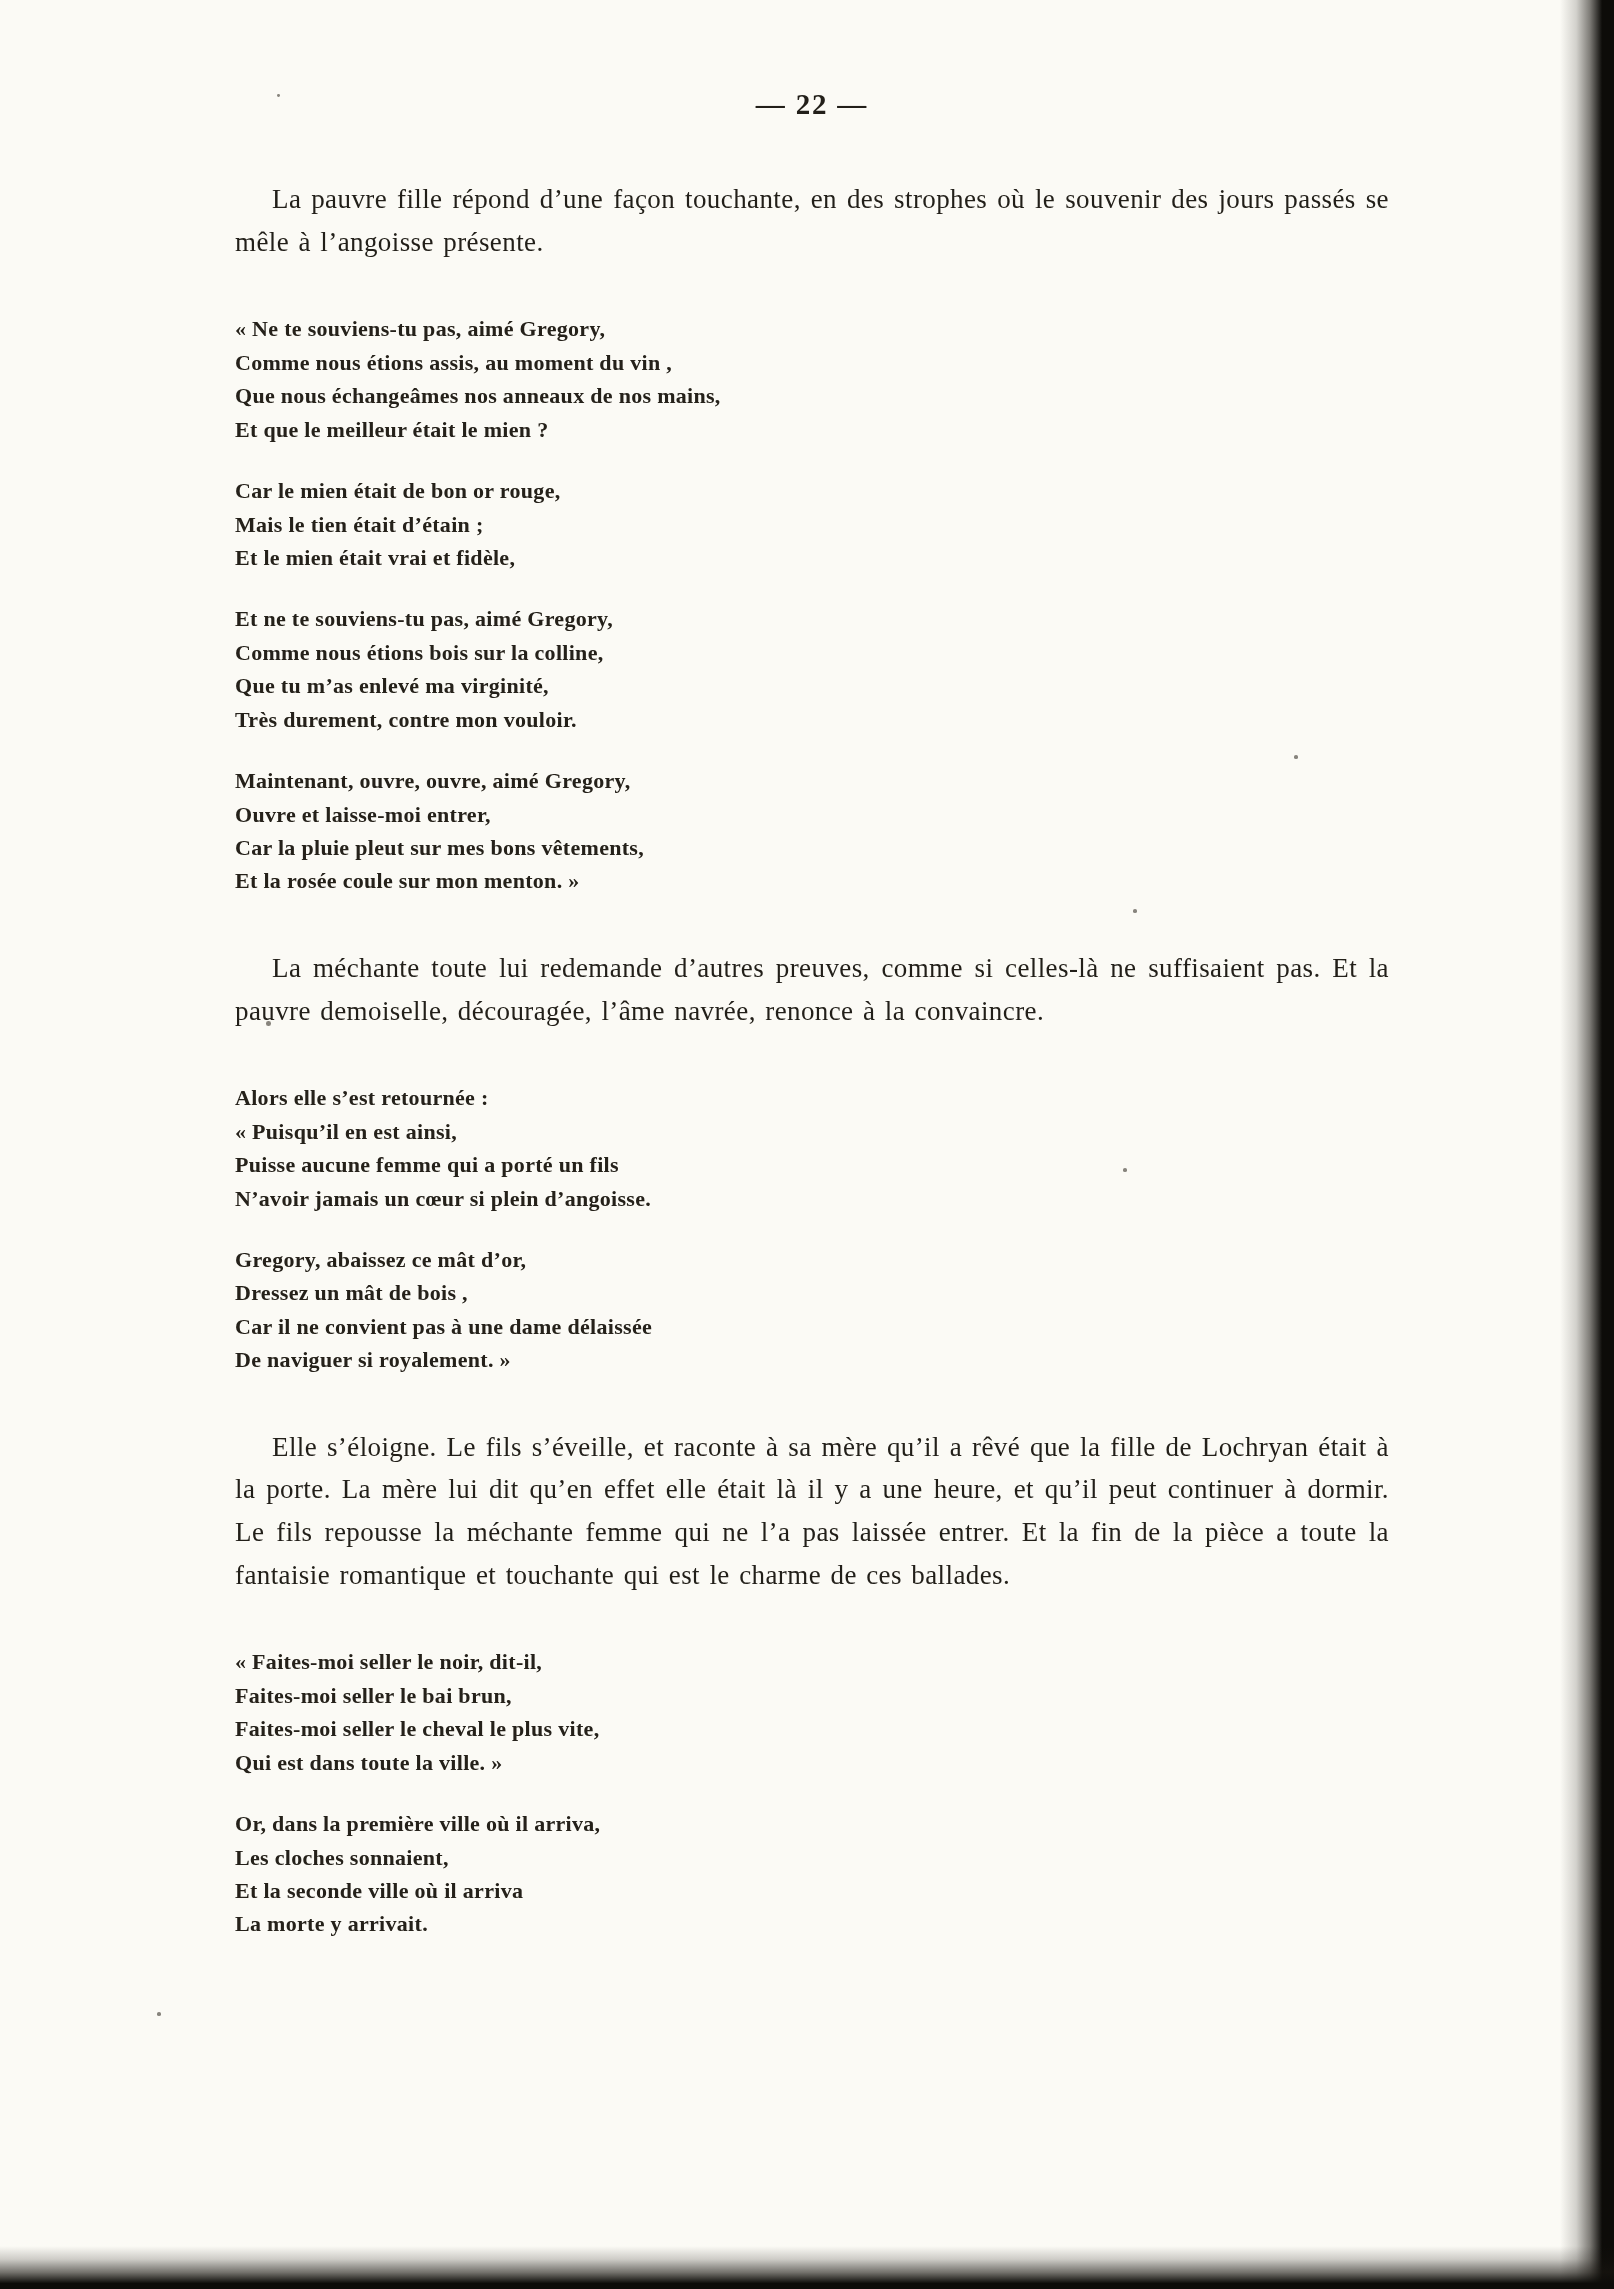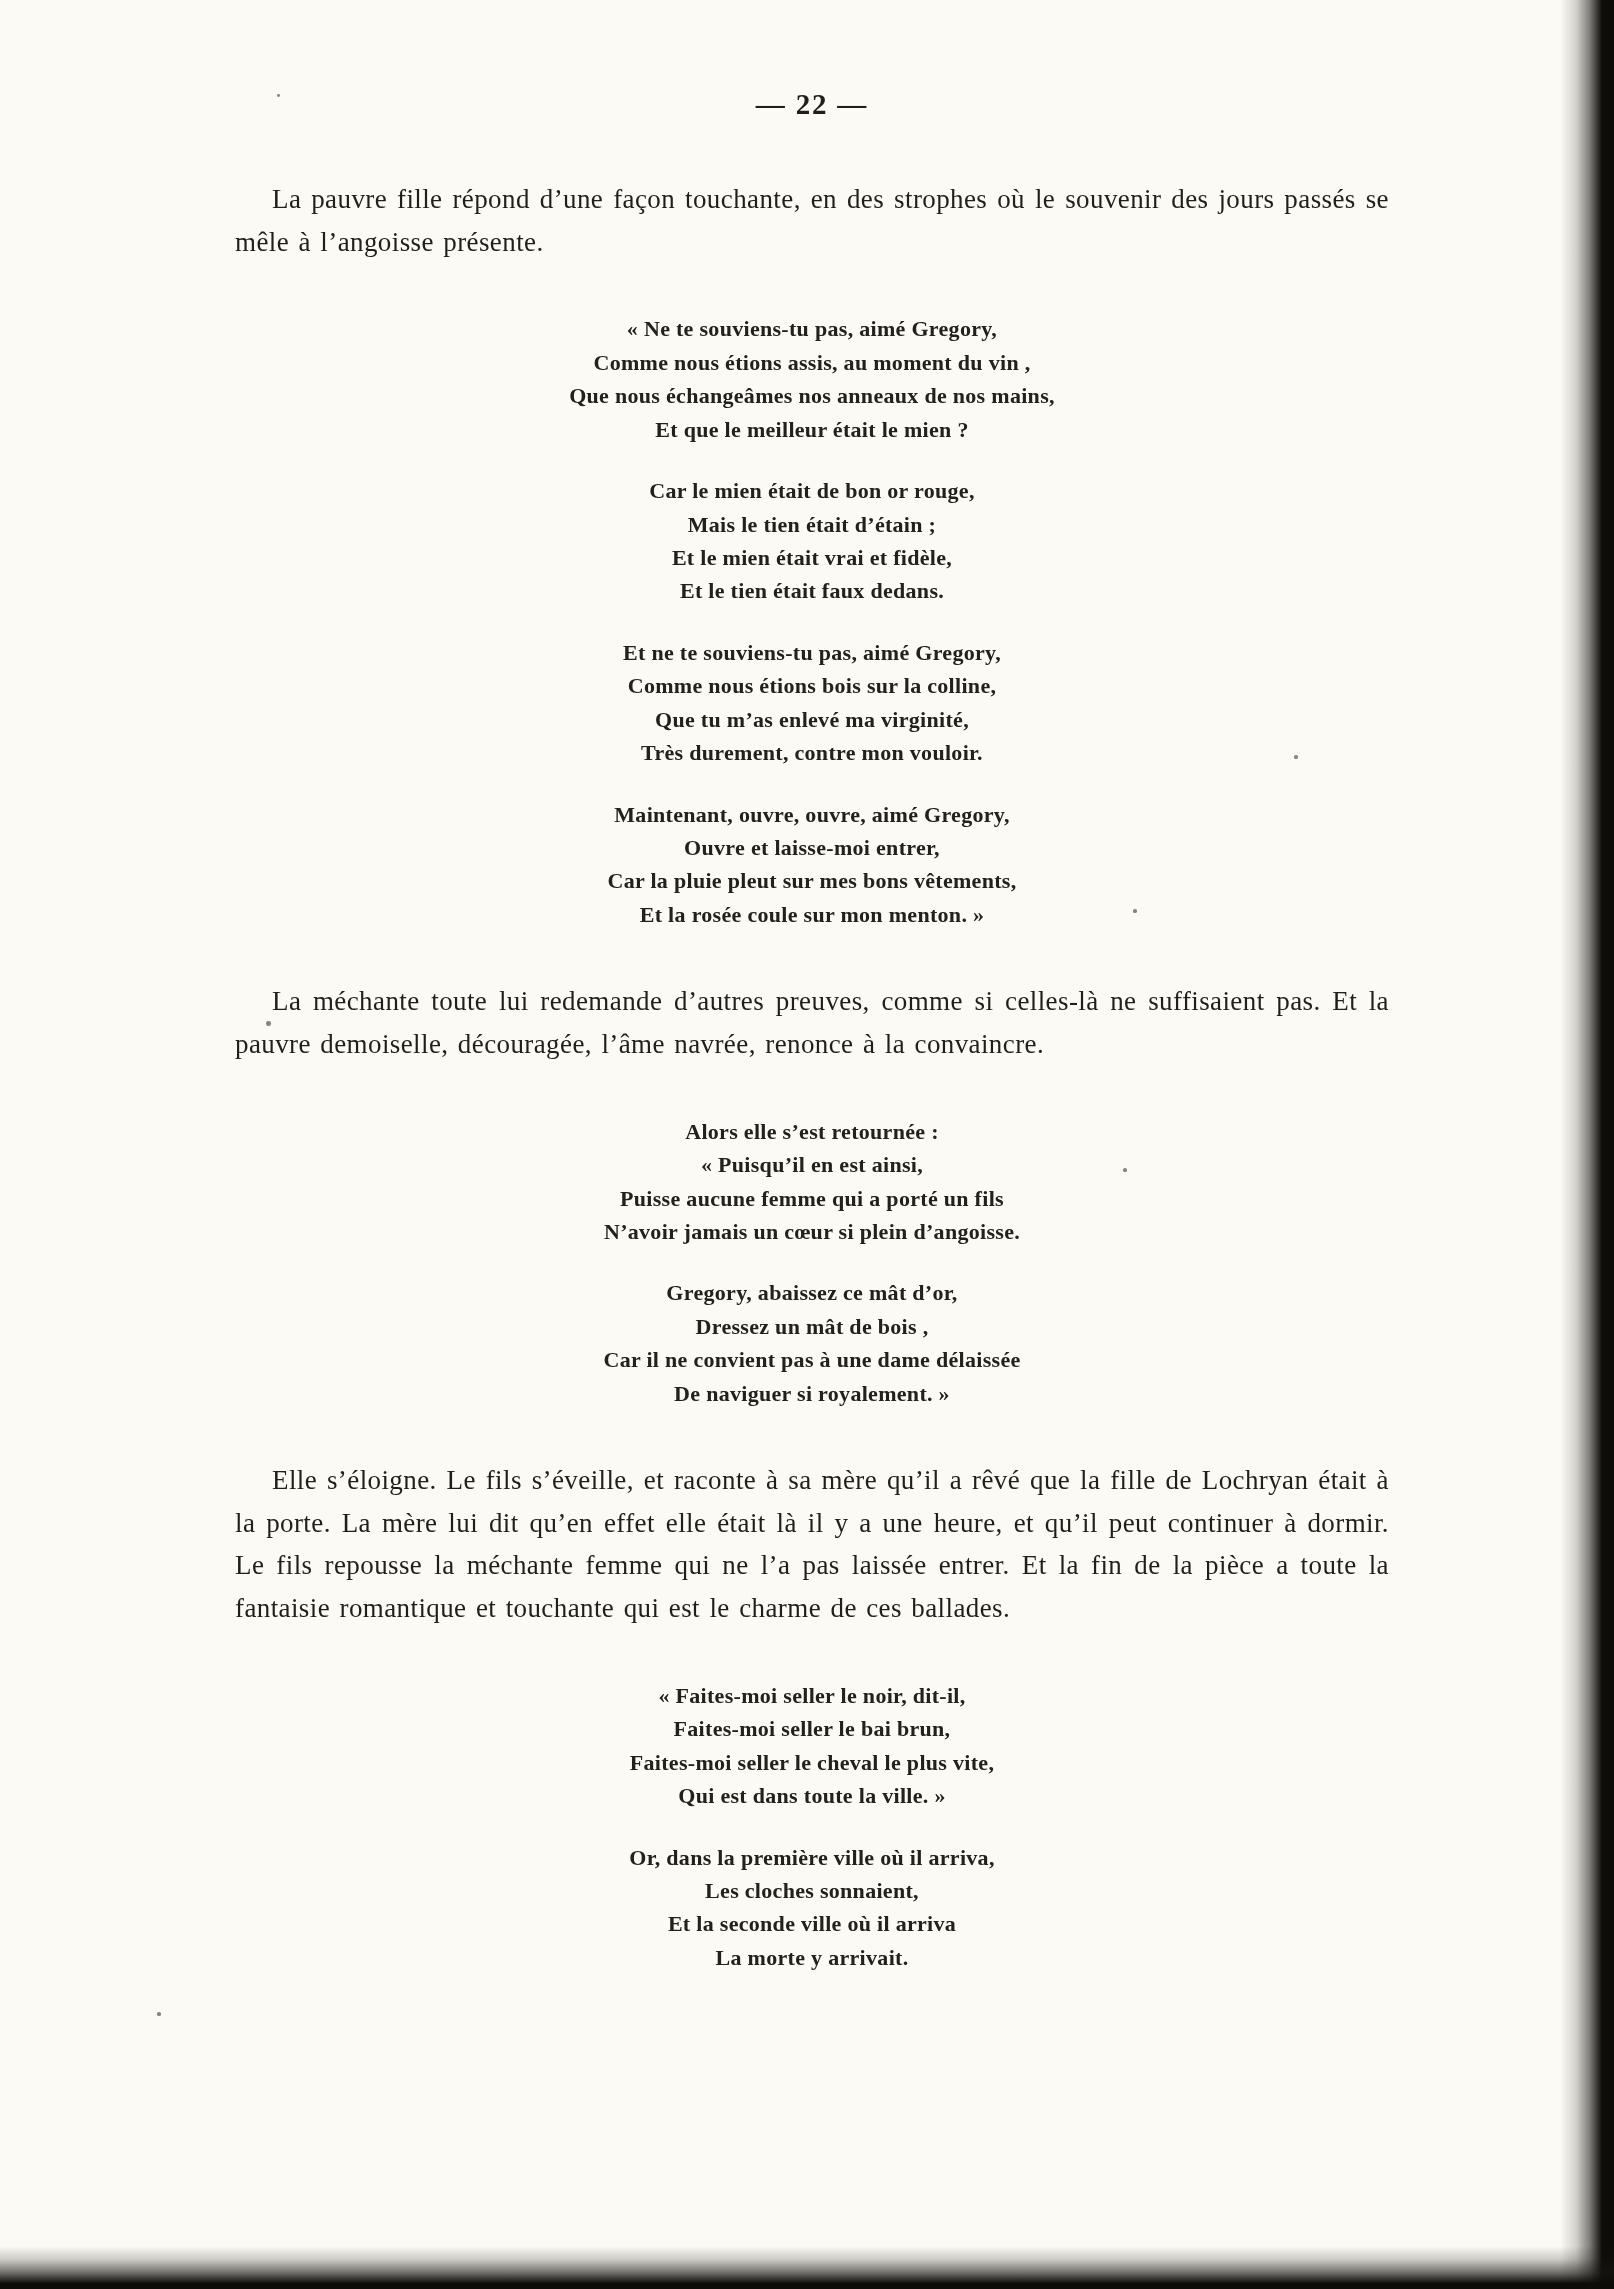--- a/index.html
+++ b/index.html
@@ -70,21 +70,21 @@
     text-align: justify;
     text-indent: 37px;
     letter-spacing: 0.4px;
     word-spacing: 2.3px;
     margin: 49px 0;
   }
   .prose:first-of-type {
     margin-top: 0;
   }
   .stanza {
-    text-align: center;
+    text-align: left;
     margin: 28px 0;
   }
   .verse-line {
     font-size: 22px;
     font-weight: 700;
     line-height: 1.52;
     letter-spacing: 0.3px;
     color: #25211a;
   }
 </style>
@@ -100,21 +100,20 @@
         <div class="stanza">
           <div class="verse-line">« Ne te souviens-tu pas, aimé Gregory,</div>
           <div class="verse-line">Comme nous étions assis, au moment du vin ,</div>
           <div class="verse-line">Que nous échangeâmes nos anneaux de nos mains,</div>
           <div class="verse-line">Et que le meilleur était le mien ?</div>
         </div>
         <div class="stanza">
           <div class="verse-line">Car le mien était de bon or rouge,</div>
           <div class="verse-line">Mais le tien était d’étain ;</div>
           <div class="verse-line">Et le mien était vrai et fidèle,</div>
-          <div class="verse-line">Et le tien était faux dedans.</div>
         </div>
         <div class="stanza">
           <div class="verse-line">Et ne te souviens-tu pas, aimé Gregory,</div>
           <div class="verse-line">Comme nous étions bois sur la colline,</div>
           <div class="verse-line">Que tu m’as enlevé ma virginité,</div>
           <div class="verse-line">Très durement, contre mon vouloir.</div>
         </div>
         <div class="stanza">
           <div class="verse-line">Maintenant, ouvre, ouvre, aimé Gregory,</div>
           <div class="verse-line">Ouvre et laisse-moi entrer,</div>

